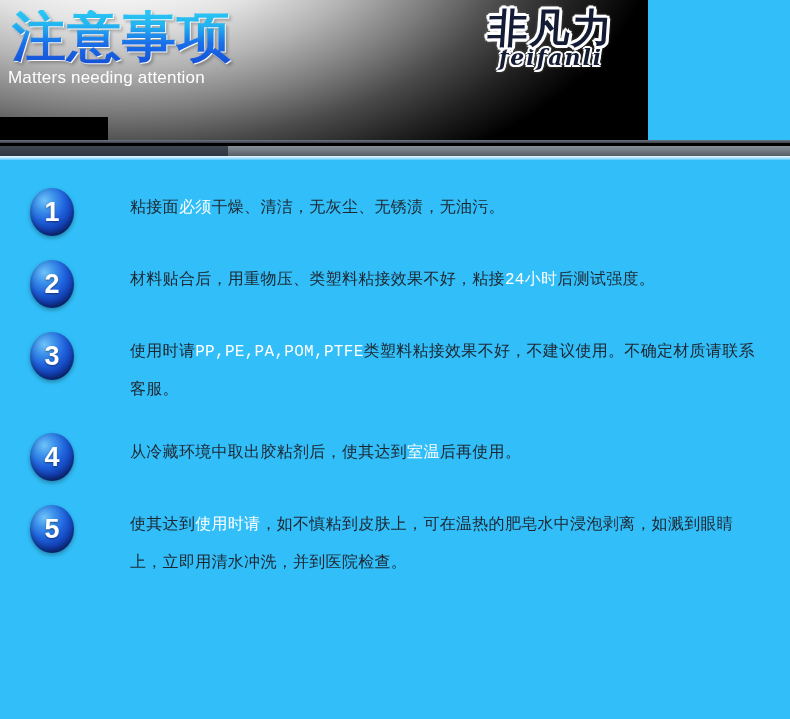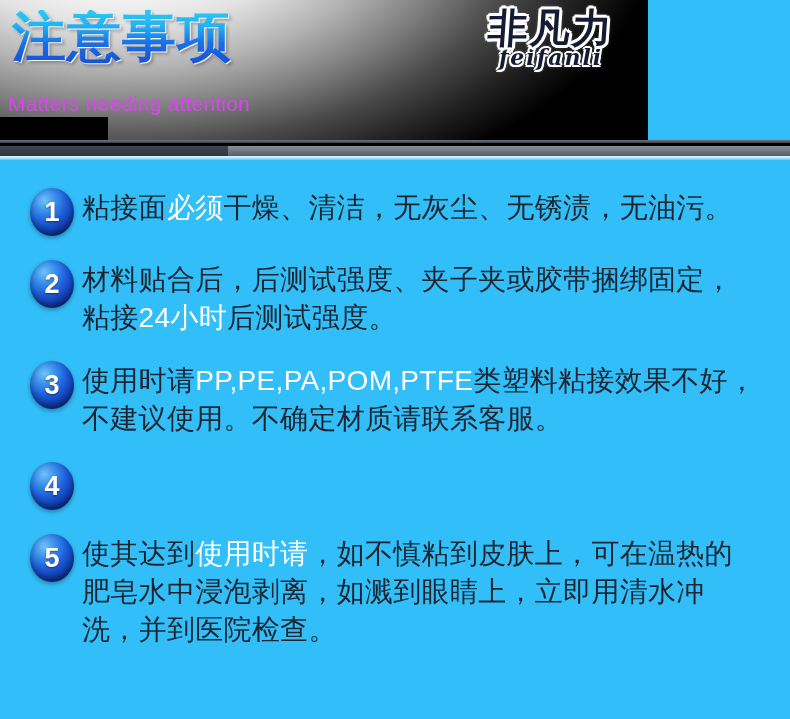--- a/index.html
+++ b/index.html
@@ -59,23 +59,23 @@
     background-clip: text;
     color: transparent;
     -webkit-text-fill-color: transparent;
     text-shadow: 0 0 0 transparent;
     filter: drop-shadow(1.5px 1.5px 0.6px rgba(255,255,255,0.95)) drop-shadow(2.5px 2.5px 1.5px rgba(0,0,0,0.25));
     font-family: "DejaVu Sans", "Liberation Sans", sans-serif;
   }
   .title-en {
     position: absolute;
     left: 8px;
-    top: 92px;
-    font-size: 21px;
-    color: #d946ef;
+    top: 68px;
+    font-size: 17px;
+    color: #ffffff;
     letter-spacing: 0.2px;
     font-family: "Liberation Sans", sans-serif;
   }
 
   .logo {
     position: absolute;
     right: 12px;
     top: 8px;
     width: 170px;
     height: 76px;
@@ -206,26 +206,27 @@
     align-items: center;
     justify-content: center;
     font-size: 27px;
     font-weight: bold;
     color: #ffffff;
     font-family: "Liberation Sans", sans-serif;
     text-shadow: 0 1px 2px rgba(0,0,0,0.45);
   }
   .item-text {
     flex: 1 1 auto;
-    font-size: 28px;
+    font-size: 16px;
     line-height: 38px;
     color: #1d2630;
-    font-family: Liberation Sans, sans-serif;
+    font-family: Liberation Mono, monospace;
     letter-spacing: 0.3px;
     padding-top: 3px;
+    margin-left: 48px;
   }
   .hl {
     color: #ffffff;
   }
 </style>
 </head>
 <body>
 
 <div class="header">
   <div class="header-gradient"></div>
@@ -254,34 +255,35 @@
         <div class="badge-ball"></div>
         <div class="badge-num">1</div>
       </div>
       <div class="item-text"><span>粘接面</span><span class="hl">必须</span><span>干燥、清洁，无灰尘、无锈渍，无油污。</span></div>
     </div>
     <div class="item">
       <div class="badge">
         <div class="badge-ball"></div>
         <div class="badge-num">2</div>
       </div>
-      <div class="item-text"><span>材料贴合后，后测试强度、夹子夹或胶带捆绑固定，粘接</span><span class="hl">24小时</span><span>后测试强度。</span></div>
+      <div class="item-text"><span>材料贴合后，用重物压、类塑料粘接效果不好，粘接</span><span class="hl">24小时</span><span>后测试强度。</span></div>
     </div>
     <div class="item">
       <div class="badge">
         <div class="badge-ball"></div>
         <div class="badge-num">3</div>
       </div>
       <div class="item-text"><span>使用时请</span><span class="hl">PP,PE,PA,POM,PTFE</span><span>类塑料粘接效果不好，不建议使用。不确定材质请联系客服。</span></div>
     </div>
     <div class="item">
       <div class="badge">
         <div class="badge-ball"></div>
         <div class="badge-num">4</div>
       </div>
+      <div class="item-text"><span>从冷藏环境中取出胶粘剂后，使其达到</span><span class="hl">室温</span><span>后再使用。</span></div>
     </div>
     <div class="item">
       <div class="badge">
         <div class="badge-ball"></div>
         <div class="badge-num">5</div>
       </div>
       <div class="item-text"><span>使其达到</span><span class="hl">使用时请</span><span>，如不慎粘到皮肤上，可在温热的肥皂水中浸泡剥离，如溅到眼睛上，立即用清水冲洗，并到医院检查。</span></div>
     </div>
   </div>
 

